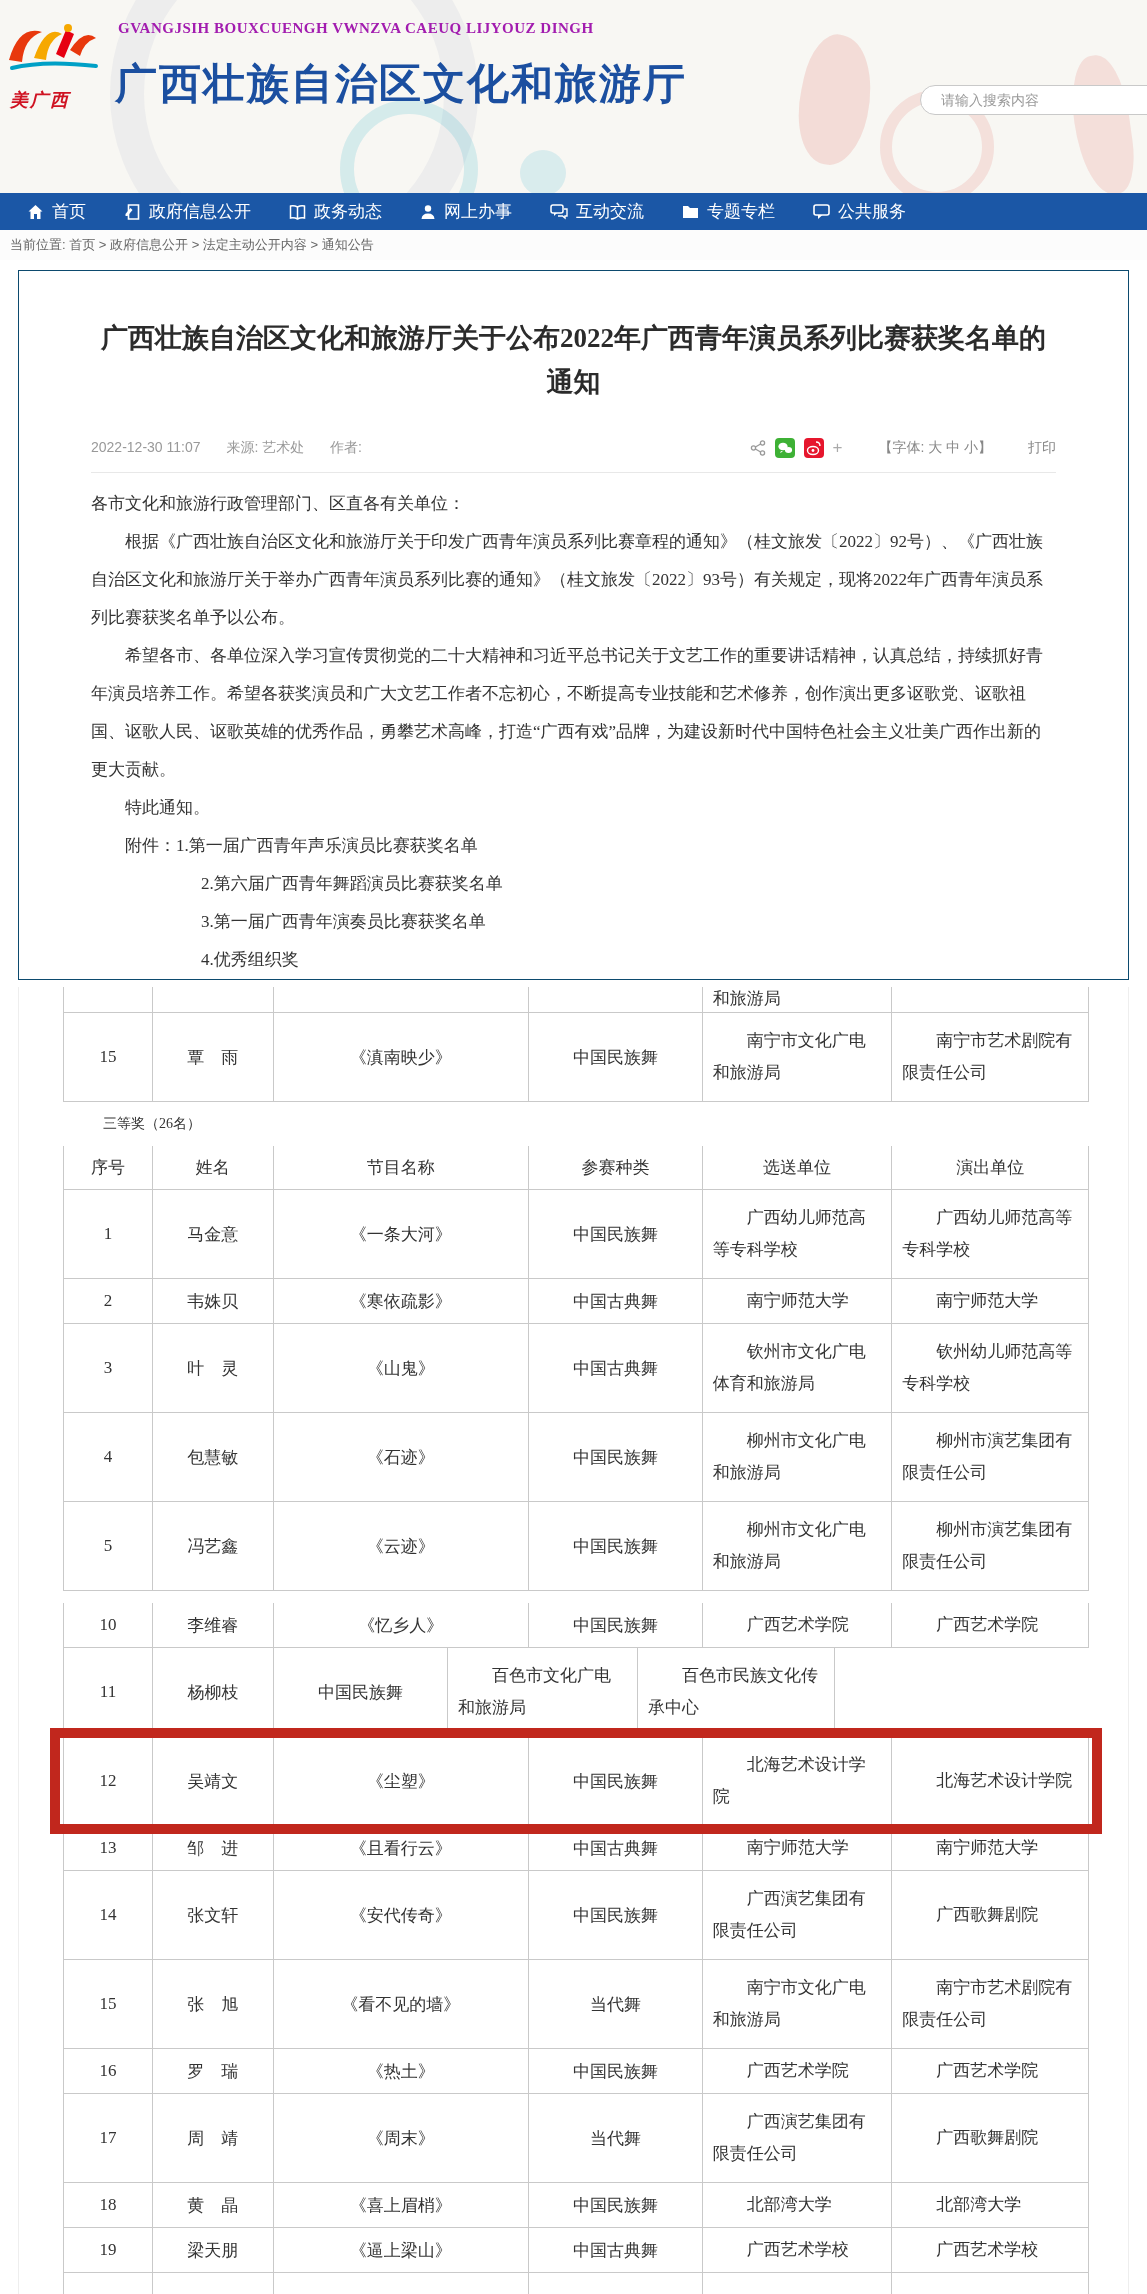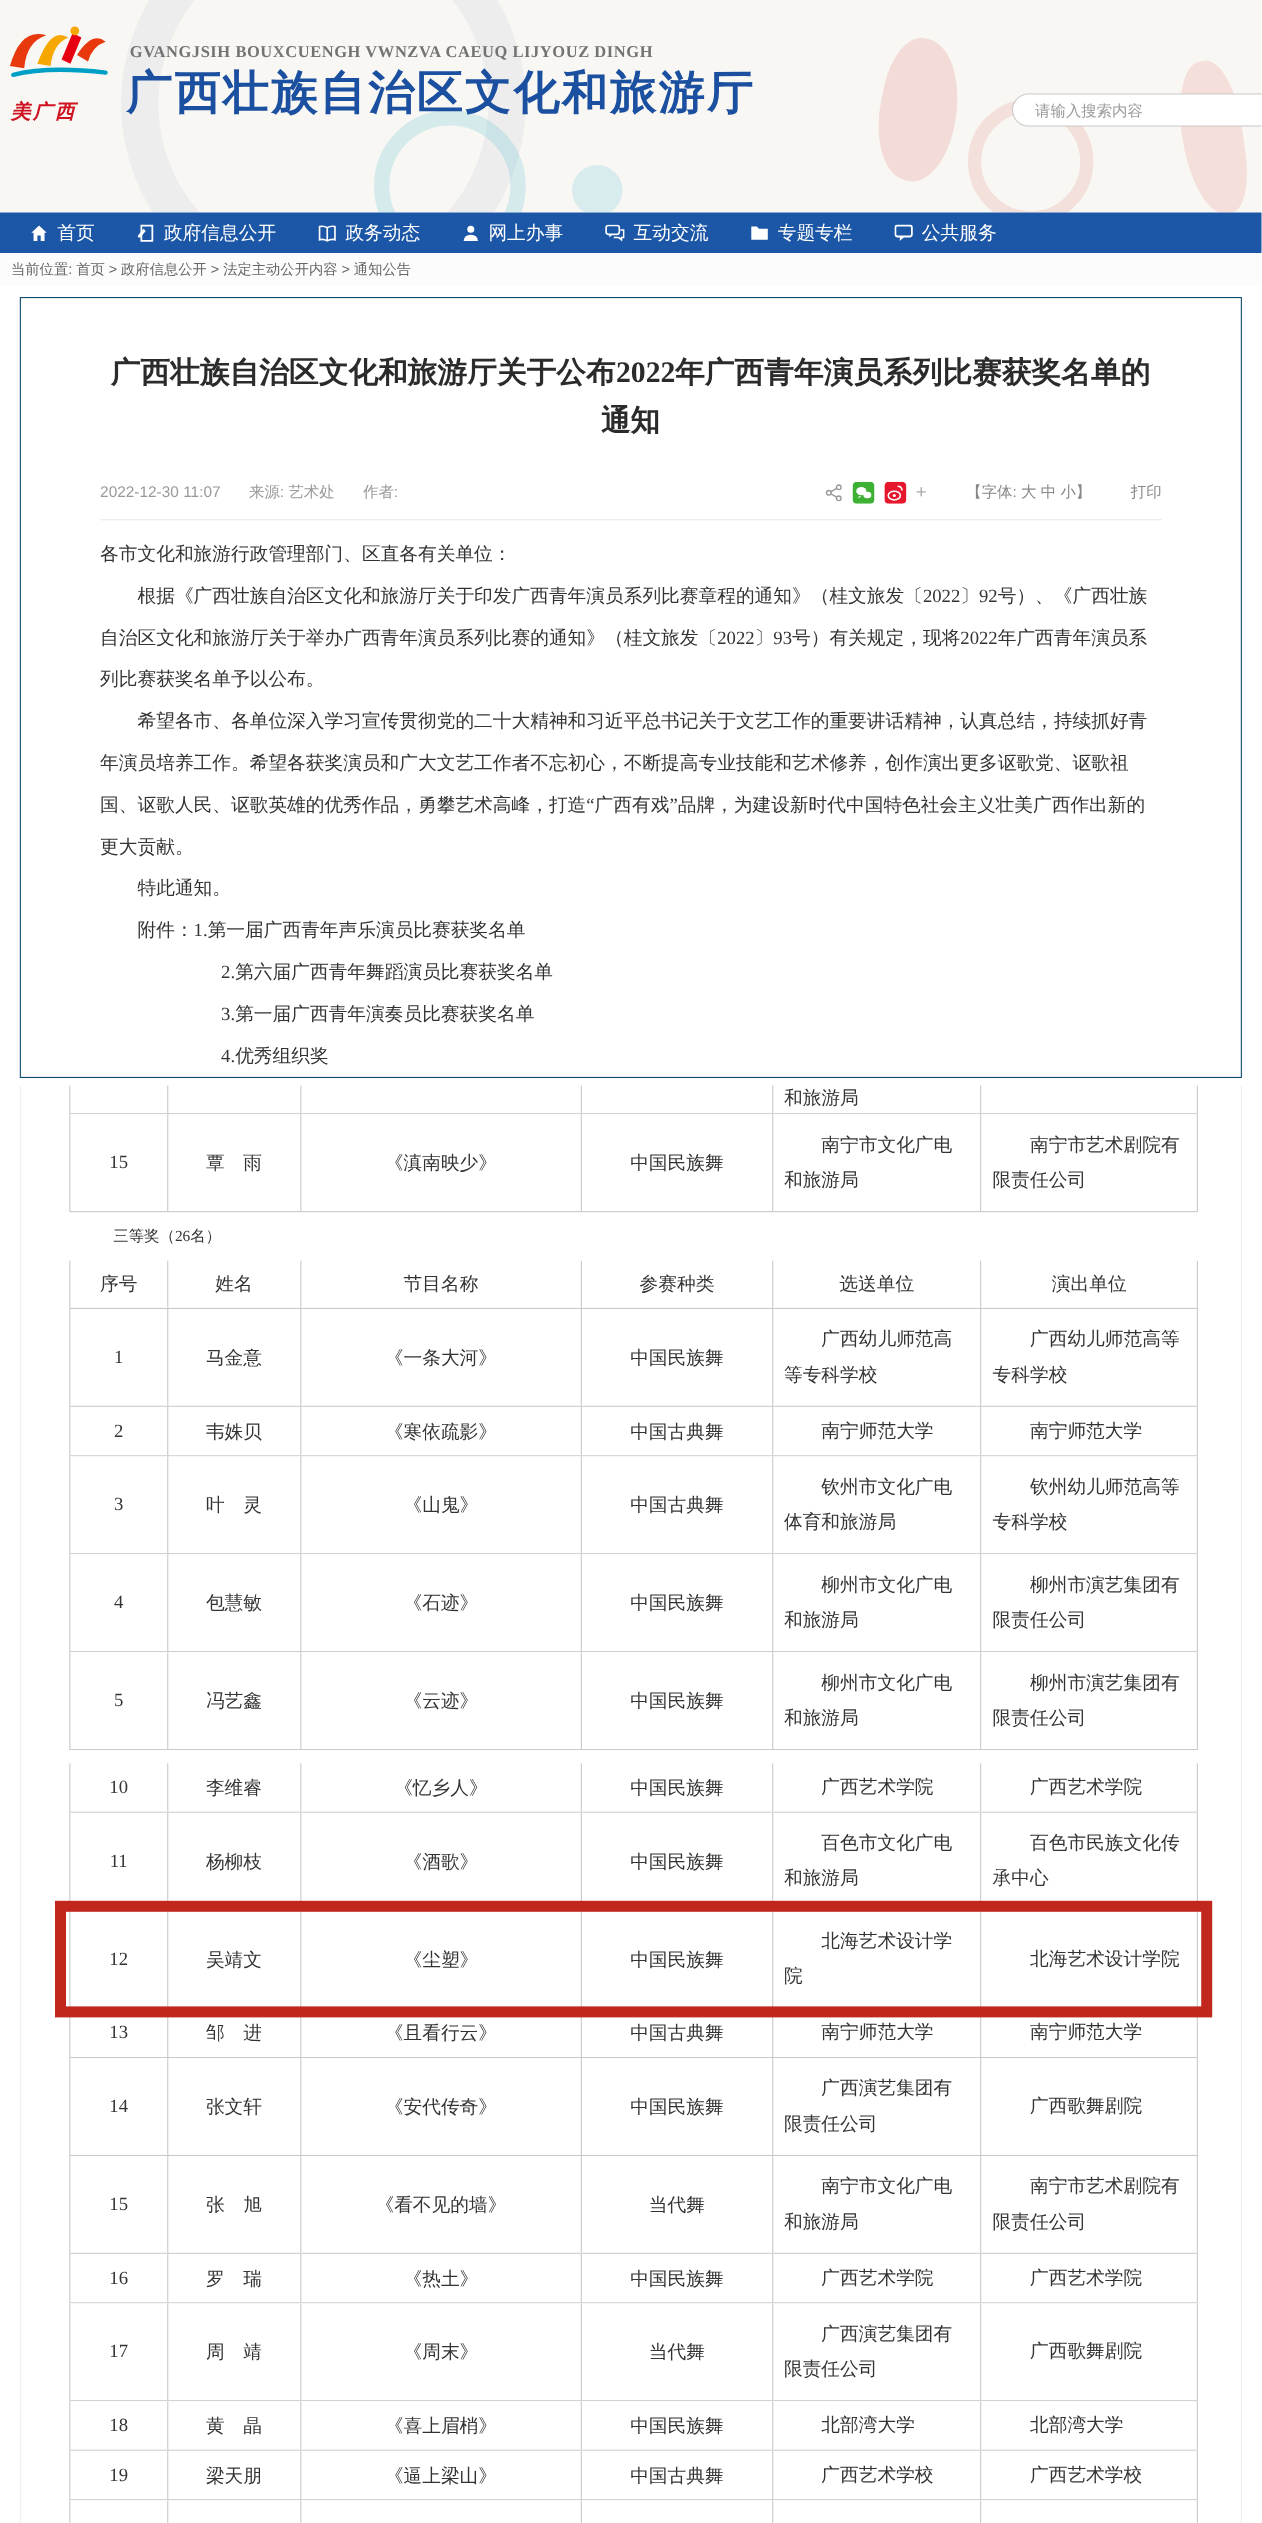--- a/index.html
+++ b/index.html
@@ -11,21 +11,21 @@
   .banner{height:193px;background:#f8f7f3;position:relative;overflow:hidden;}
   .decor{position:absolute;pointer-events:none;}
   .d-ring1{left:110px;top:-90px;width:300px;height:300px;border:34px solid rgba(95,115,165,.07);border-radius:50%;}
   .d-ring2{left:340px;top:100px;width:110px;height:110px;border:14px solid rgba(0,165,190,.14);border-radius:50%;}
   .d-ring3{left:880px;top:90px;width:90px;height:90px;border:12px solid rgba(220,70,60,.13);border-radius:50%;}
   .d-fig1{left:800px;top:35px;width:70px;height:130px;background:rgba(219,80,70,.16);border-radius:40% 60% 45% 55%;transform:rotate(12deg);}
   .d-fig2{left:1075px;top:55px;width:55px;height:140px;background:rgba(219,80,70,.14);border-radius:50% 50% 40% 60%;transform:rotate(-8deg);}
   .d-dot{left:520px;top:150px;width:46px;height:46px;background:rgba(0,160,198,.12);border-radius:50%;}
   .logo{position:absolute;left:4px;top:20px;width:108px;}
   .logo-sub{color:#cf1322;font:bold italic 18px "Liberation Serif",serif;margin:2px 0 0 6px;letter-spacing:2px;}
-  .zhuang{position:absolute;left:118px;top:40px;color:#737373;font:bold 15px "Liberation Serif",serif;letter-spacing:.5px;}
+  .zhuang{position:absolute;left:118px;top:20px;color:#a21caf;font:bold 15px "Liberation Serif",serif;letter-spacing:.5px;}
   .site-title{position:absolute;left:115px;top:56px;color:#1b4fa0;font:bold 42px "Liberation Serif",serif;letter-spacing:2px;}
   .search-box{position:absolute;left:920px;top:85px;width:300px;height:30px;border:1px solid #c9c9c9;border-radius:16px;background:#fff;display:flex;align-items:center;padding:0 18px;box-sizing:border-box;}
   .search-box input{border:none;outline:none;background:transparent;font-size:14px;color:#555;width:100%;}
   .search-box input::placeholder{color:#9a9a9a;}
   
   .navbar{height:37px;background:#1b57a6;display:flex;align-items:center;padding-left:8px;}
   .nav-item{display:flex;align-items:center;gap:8px;color:#fff;font-size:17px;padding:0 19px;height:100%;cursor:pointer;white-space:nowrap;}
   .nav-item svg{display:block;}
   
   .breadcrumb{height:30px;display:flex;align-items:center;padding-left:10px;font-size:13px;color:#666;background:#fcfcfc;}
@@ -308,21 +308,20 @@
         <div class="t-cell c5 unit-cell">
           <span>广西艺术学院</span>
         </div>
         <div class="t-cell c6 unit-cell">
           <span>广西艺术学院</span>
         </div>
       </div>
       <div class="t-row row-tall">
         <div class="t-cell c1">11</div>
         <div class="t-cell c2">杨柳枝</div>
-        <div class="t-cell c3">《酒歌》</div>
         <div class="t-cell c4">中国民族舞</div>
         <div class="t-cell c5 unit-cell">
           <span>百色市文化广电和旅游局</span>
         </div>
         <div class="t-cell c6 unit-cell">
           <span>百色市民族文化传承中心</span>
         </div>
       </div>
       <div class="t-row row-tall highlighted">
         <div class="t-cell c1">12</div>

